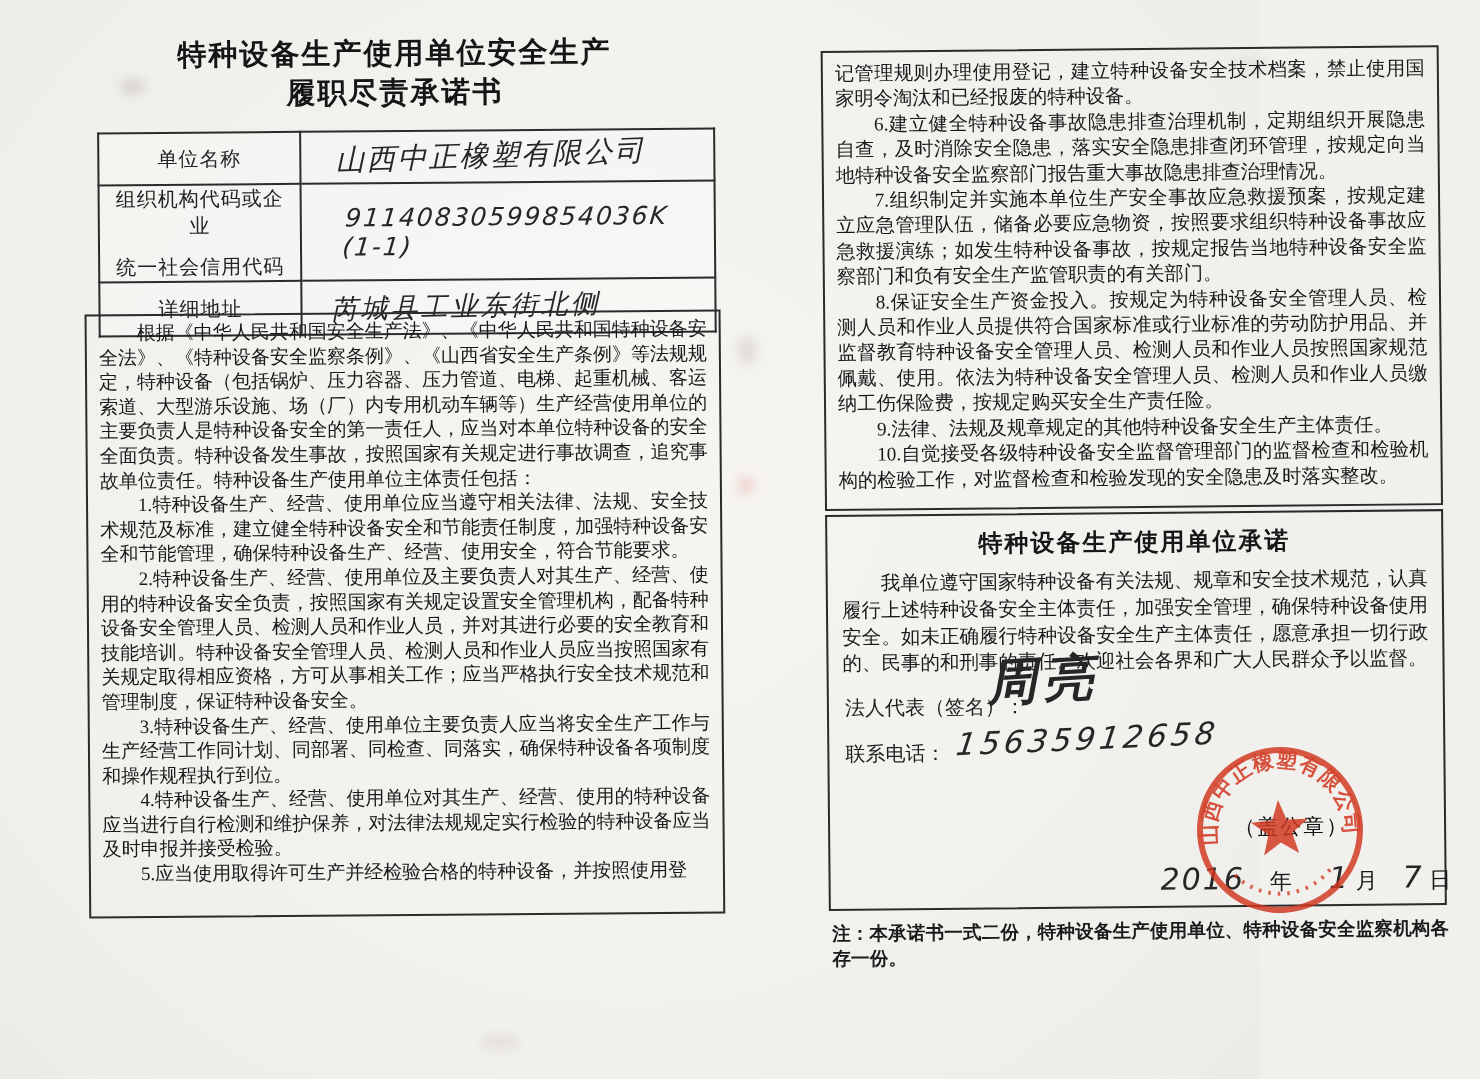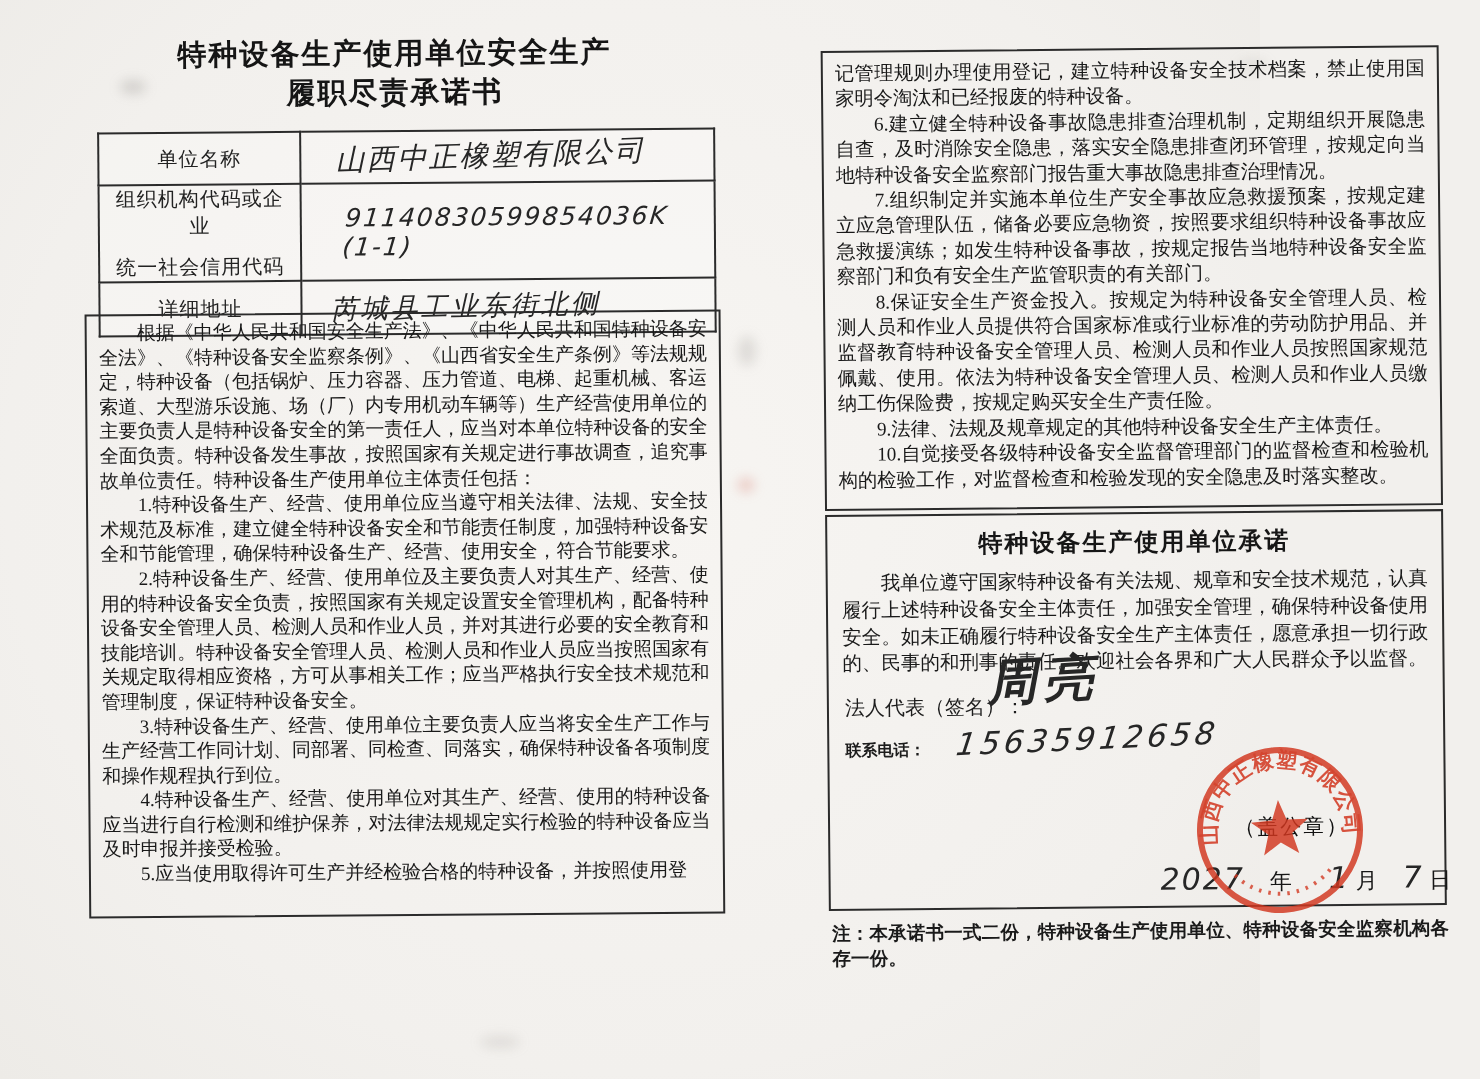--- a/index.html
+++ b/index.html
@@ -38,21 +38,21 @@
   .cont-box{position:absolute;left:7px;top:48px;width:618px;height:460px;border:2.5px solid #2b2b2b;
     padding:8px 12px 0 12px;box-sizing:border-box;}
   .cont-box p{font-size:19.3px;line-height:25.4px;}
   .commit-box{position:absolute;left:7px;top:512px;width:618px;height:396px;border:2.5px solid #2b2b2b;
     box-sizing:border-box;}
   .commit-title{margin-top:12px;text-align:center;font-family:"Liberation Sans",sans-serif;
     font-weight:bold;font-size:24px;letter-spacing:2px;color:#161616;}
   .commit-body{margin:10px 14px 0 14px;font-size:19.5px;line-height:26.8px;text-align:justify;text-indent:2em;color:#191919;}
   .sig-label{position:absolute;left:16px;top:178px;font-size:20px;color:#1d1d1d;}
   .sig-hw{position:absolute;left:158px;top:132px;font-size:50px;font-weight:bold;transform:rotate(-3deg);letter-spacing:6px;}
-  .phone-label{position:absolute;left:16px;top:224px;font-size:16px;color:#1d1d1d;font-weight:bold;}
+  .phone-label{position:absolute;left:16px;top:224px;font-size:20px;color:#1d1d1d;}
   .phone-hw{position:absolute;left:128px;top:206px;font-size:31px;transform:skewX(-10deg) rotate(-2deg);letter-spacing:4px;}
   .seal-hint{position:absolute;left:404px;top:300px;font-size:21px;letter-spacing:2px;color:#111;}
   .date-line{position:absolute;left:330px;top:348px;font-size:22px;color:#161616;white-space:nowrap;}
   .date-line .hw-num{font-size:30px;letter-spacing:2px;}
   .gap-s{display:inline-block;width:14px;}
   .gap-m{display:inline-block;width:26px;}
   .footnote{position:absolute;left:10px;top:918px;width:630px;font-size:18.5px;color:#1a1a1a;
     letter-spacing:0.2px;font-weight:bold;font-family:"Liberation Serif",serif;}
 
   
@@ -128,21 +128,21 @@
 
       <span class="sig-label">法人代表（签名）：</span>
       <span class="hw sig-hw">周亮</span>
 
       <span class="phone-label">联系电话：</span>
       <span class="hw phone-hw">15635912658</span>
 
       <span class="seal-hint">（盖公章）</span>
 
       <div class="date-line">
-        <span class="hw hw-num">2027</span>
+        <span class="hw hw-num">2016</span>
         <span class="gap-s"></span>
         <span>年</span>
         <span class="gap-m"></span>
         <span class="hw hw-num">1</span>
         <span>月</span>
         <span class="gap-s"></span>
         <span class="hw hw-num">7</span>
         <span>日</span>
       </div>
     </div>

